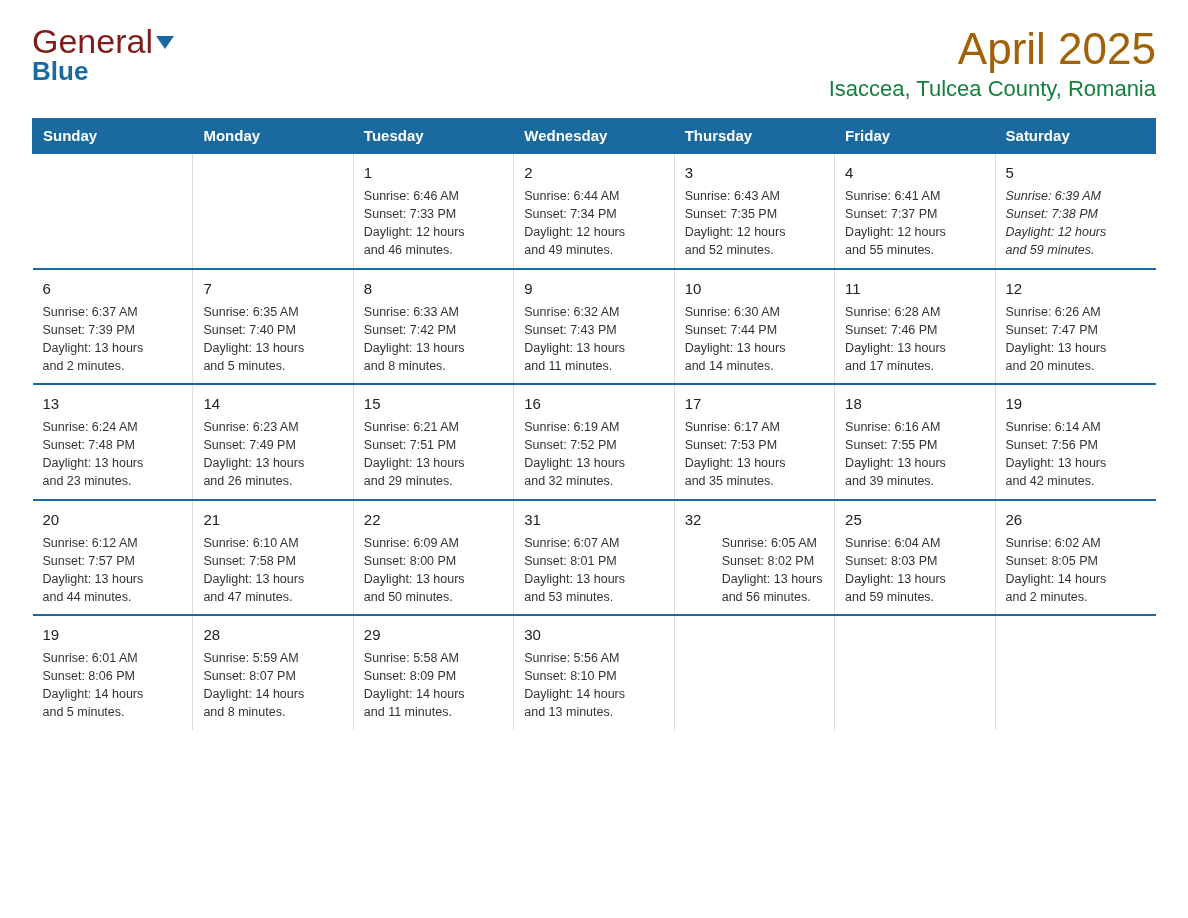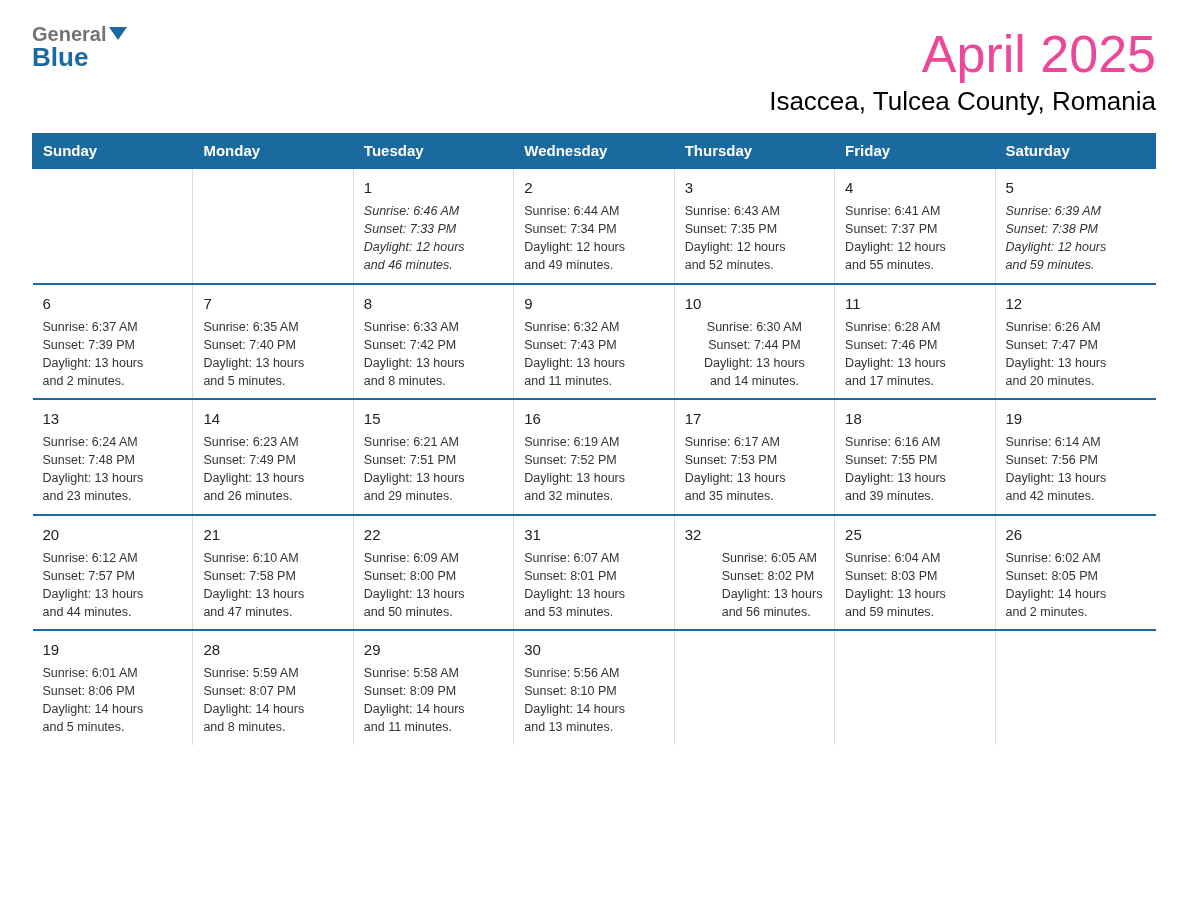--- a/index.html
+++ b/index.html
@@ -17,27 +17,27 @@
       align-items: flex-start;
       margin-bottom: 8px;
     }
     .logo {
       display: flex;
       flex-direction: column;
       align-items: flex-start;
     }
     .title-area { text-align: right; }
     .month-year {
-      font-size: 52px;
+      font-size: 44px;
       font-weight: normal;
-      color: #ec4899;
+      color: #a16207;
     }
     .location {
-      font-size: 26px;
-      color: #000000;
+      font-size: 22px;
+      color: #15803d;
       margin-top: 2px;
     }
     .calendar {
       width: 100%;
       border-collapse: collapse;
       margin-top: 16px;
     }
     .calendar th {
       background-color: #1a6aa0;
       color: #fff;
@@ -89,21 +89,21 @@
     }
     .calendar td:last-child {
       border-right: none;
     }
     .calendar tbody tr {
       border-top: 2px solid #1a6aa0;
     }
     .calendar thead tr {
       border: none;
     }
-    .logo-line1 { font-size: 20px; font-weight: bold; color: #737373; line-height: 1; }
+    .logo-line1 { font-size: 34px; font-weight: normal; color: #7f1d1d; line-height: 1; }
     .logo-line2 { font-size: 26px; font-weight: bold; color: #1a6aa0; line-height: 1; }
   </style>
 </head>
 <body>
 
 <div class="header">
   <div class="logo">
     <div class="logo-line1">
       <span>General</span><span style="display:inline-block;width:0;height:0;border-left:9px solid transparent;border-right:9px solid transparent;border-top:13px solid #1a6aa0;margin-left:3px;vertical-align:middle;margin-bottom:4px;"></span>
     </div>
@@ -126,21 +126,21 @@
         <th>Friday</th>
         <th>Saturday</th>
       </tr>
   </thead>
   <tbody id="calendar-body">
   <tr style="border-top: 2px solid rgb(26, 106, 160);">
         <td></td>
         <td></td>
         <td>
           <span class="day-num">1</span>
-          <div class="day-info" style="white-space: pre-line; font-style: italic;">Sunrise: 6:46 AM
+          <div class="day-info" style="white-space: pre-line;">Sunrise: 6:46 AM
 Sunset: 7:33 PM
 Daylight: 12 hours
 and 46 minutes.</div>
         </td>
         <td>
           <span class="day-num">2</span>
           <div class="day-info" style="white-space: pre-line;">Sunrise: 6:44 AM
 Sunset: 7:34 PM
 Daylight: 12 hours
 and 49 minutes.</div>
@@ -191,21 +191,21 @@
         </td>
         <td>
           <span class="day-num">9</span>
           <div class="day-info" style="white-space: pre-line;">Sunrise: 6:32 AM
 Sunset: 7:43 PM
 Daylight: 13 hours
 and 11 minutes.</div>
         </td>
         <td>
           <span class="day-num">10</span>
-          <div class="day-info" style="white-space: pre-line; text-align: center;">Sunrise: 6:30 AM
+          <div class="day-info" style="white-space: pre-line;">Sunrise: 6:30 AM
 Sunset: 7:44 PM
 Daylight: 13 hours
 and 14 minutes.</div>
         </td>
         <td>
           <span class="day-num">11</span>
           <div class="day-info" style="white-space: pre-line;">Sunrise: 6:28 AM
 Sunset: 7:46 PM
 Daylight: 13 hours
 and 17 minutes.</div>

